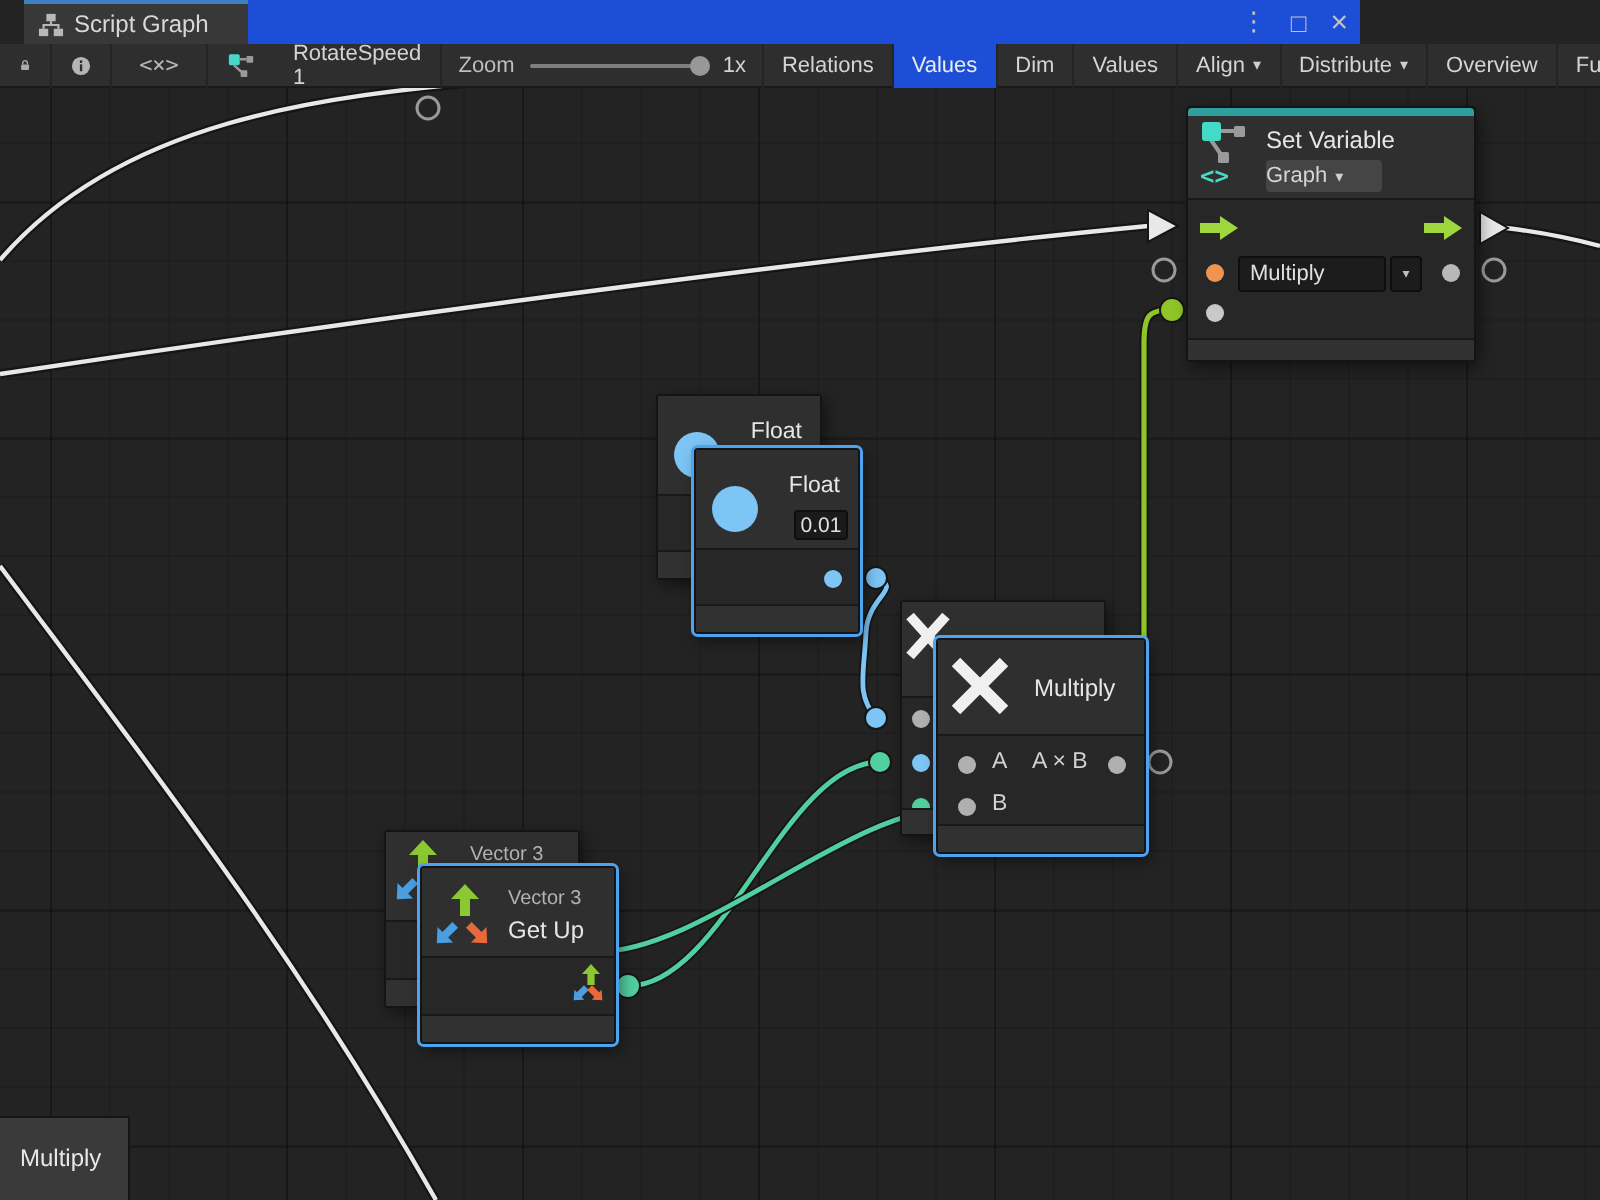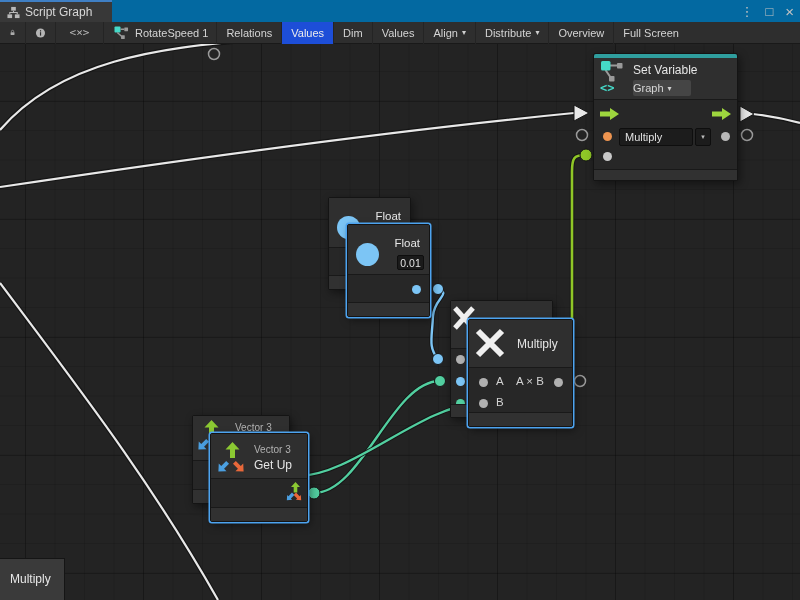--- a/index.html
+++ b/index.html
@@ -1,36 +1,36 @@
 <!DOCTYPE html>
 <html><head>
 <meta charset="utf-8">
 <style>
   * { margin:0; padding:0; box-sizing:border-box; }
   html,body { width:800px; height:600px; overflow:hidden; background:#232323;
     font-family:"Liberation Sans","DejaVu Sans",sans-serif; }
   .window { position:relative; width:800px; height:600px; background:#232323; overflow:hidden; }
 
   
-  .tabbar { position:absolute; left:0; top:0; width:800px; height:22px; background:#0369a1; }
+  .tabbar { position:absolute; left:12px; top:0; width:668px; height:22px; background:#1d4ed8; }
   .tab { position:absolute; left:0; top:0; width:112px; height:22px; background:#383838;
     border-top:2px solid #3f7fc4; display:flex; align-items:center; gap:5px; padding-left:7px;
     color:#d8d8d8; font-size:12px; }
   .win-controls { position:absolute; right:6px; top:0; height:22px; display:flex; align-items:center; gap:12px;
     color:#c2c2c2; font-size:13px; }
   .win-controls span { cursor:default; }
 
   
   .toolbar { position:absolute; left:0; top:22px; width:800px; height:22px; background:#2e2e2e;
     border-bottom:1px solid #191919; display:flex; align-items:center; color:#d4d4d4; font-size:11px; }
   .tbtn { height:22px; display:flex; align-items:center; justify-content:center; padding:0 9px;
     border-right:1px solid #242424; white-space:nowrap; }
   .tbtn.active { background:#1d4ed8; color:#ececec; }
   .tb-left { display:flex; height:22px; }
-  .tb-mid { display:flex; align-items:center; height:22px; padding:0 8px; border-right:1px solid #242424; gap:6px; }
+  .tb-mid { display:flex; align-items:center; height:22px; padding:0 8px; border-right:1px solid #242424; gap:19px; }
   .zoom-track { position:relative; width:88px; height:2px; background:#7e7e7e; border-radius:1px; }
   .zoom-handle { position:absolute; right:-2px; top:-4px; width:10px; height:10px; border-radius:50%; background:#989898; }
   .caret { font-size:8px; margin-left:4px; color:#cfcfcf; }
 
   
   .canvas { position:absolute; left:0; top:44px; width:800px; height:556px; overflow:hidden;
     background-color:#232323;
     background-image:
       linear-gradient(to right, rgba(0,0,0,0.10) 1px, transparent 1px),
       linear-gradient(to bottom, rgba(0,0,0,0.10) 1px, transparent 1px),
@@ -105,20 +105,27 @@
     </div>
     <div class="tb-mid" style="padding-left:10px;">
       <svg width="15" height="14" viewBox="0 0 16 15">
         <rect x="0.5" y="0.5" width="6.5" height="6.5" rx="1" fill="#45d9c8"></rect>
         <path d="M7,3.5 H11 M3.5,7 L8,11" stroke="#9a9a9a" stroke-width="1.5" fill="none"></path>
         <rect x="11" y="1.5" width="4" height="4" rx="0.5" fill="#9a9a9a"></rect>
         <rect x="7.5" y="10" width="4" height="4" rx="0.5" fill="#9a9a9a"></rect>
       </svg>
       <span>RotateSpeed 1</span>
     </div>
+    <div class="tb-mid" style="gap:8px;">
+      <span style="color:#bdbdbd;">Zoom</span>
+      <div class="zoom-track">
+        <div class="zoom-handle"></div>
+      </div>
+      <span>1x</span>
+    </div>
     <div class="tbtn">Relations</div>
     <div class="tbtn active">Values</div>
     <div class="tbtn">Dim</div>
     <div class="tbtn">Values</div>
     <div class="tbtn">
       <span>Align</span>
       <span class="caret">▾</span>
     </div>
     <div class="tbtn">
       <span>Distribute</span>

